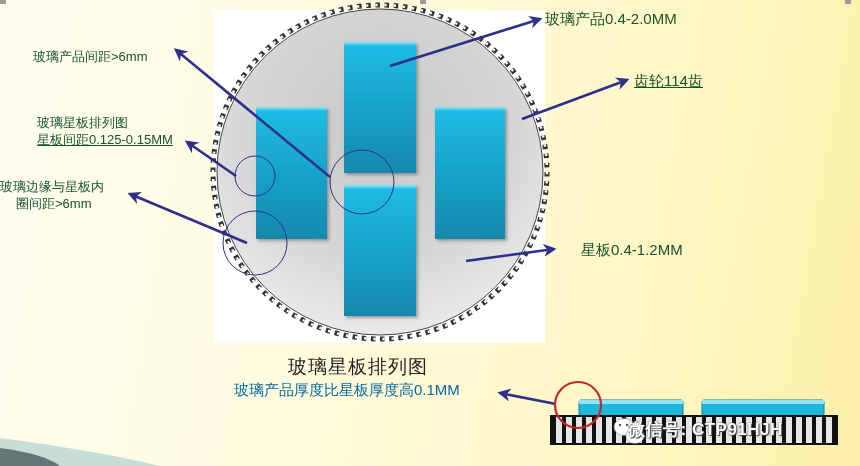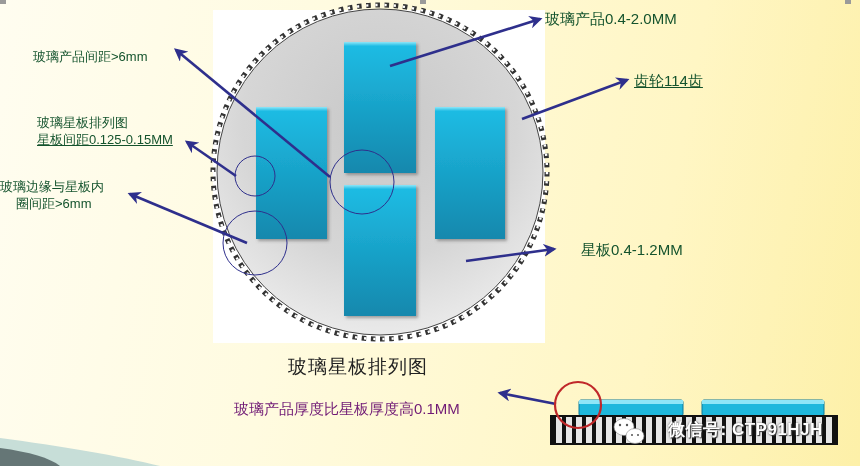--- a/index.html
+++ b/index.html
@@ -15,27 +15,27 @@
   }
   .label {
     position:absolute; color:#14532d; font-size:13px; line-height:17px; white-space:nowrap;
   }
   .label.big { font-size:15px; }
   .caption-title {
     position:absolute; left:288px; top:354px; font-size:19px; color:#222; letter-spacing:1px;
     font-family: "DejaVu Sans", sans-serif;
   }
   .caption-sub {
-    position:absolute; left:234px; top:400px; font-size:15px; color:#701a75;text-align:center;
+    position:absolute; left:234px; top:381px; font-size:15px; color:#0369a1;text-align:center;
   }
   .overlay { position:absolute; left:0; top:0; pointer-events:none; }
   .corner-mark { position:absolute; width:6px; height:4px; background:#9a9a9a; }
   .watermark {
     position:absolute; left:628px; top:418px; color:#fff; font-size:17px; font-weight:bold;
-    text-shadow: 0 0 2px #555, 1px 1px 1px #333; letter-spacing:0.5px;margin-left:40px;
+    text-shadow: 0 0 2px #555, 1px 1px 1px #333; letter-spacing:0.5px;
   }
 </style>
 </head>
 <body>
 
 <svg class="swoosh" width="860" height="466">
   <path d="M0,438 C60,446 120,456 160,466 L0,466 Z" fill="#b9d6d3" opacity="0.8"></path>
   <path d="M0,448 C30,452 50,458 60,466 L0,466 Z" fill="#5a6a6c" opacity="0.9"></path>
 </svg>
 

